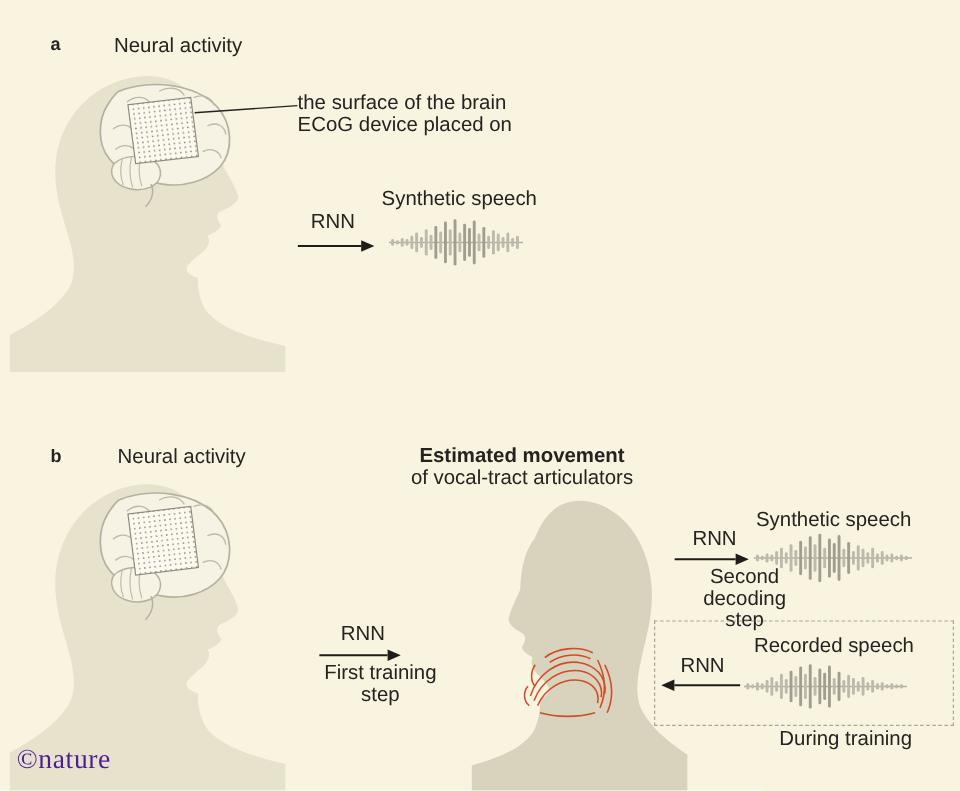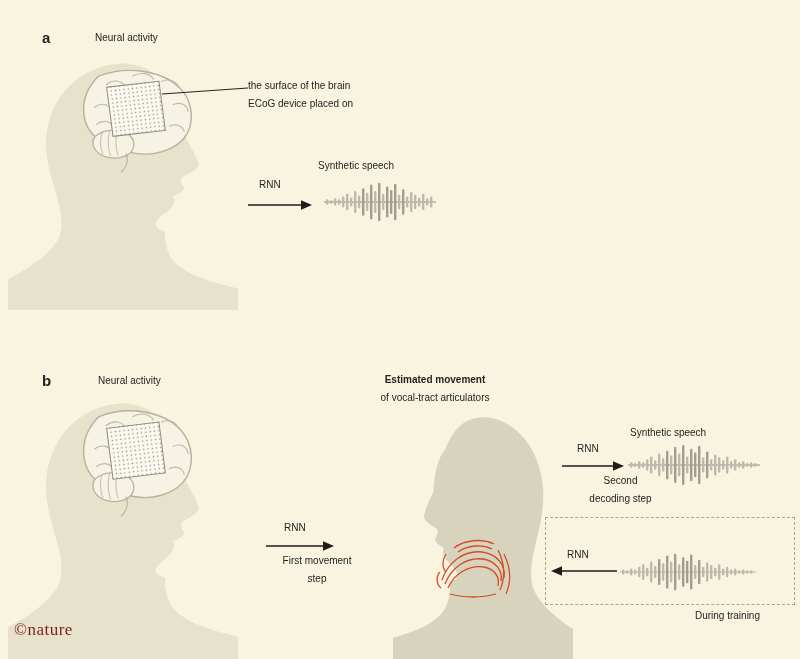--- a/index.html
+++ b/index.html
@@ -2,28 +2,28 @@
 <html><head>
 <meta charset="utf-8">
 <style>
   html,body{margin:0;padding:0;}
   .stage{
     position:relative;width:800px;height:659px;overflow:hidden;
     background:#f8f4df;
     font-family:"Liberation Sans", sans-serif;
     color:#262222;
   }
-  .txt{position:absolute;font-size:10px;line-height:18px;white-space:nowrap;}
+  .txt{position:absolute;font-size:17px;line-height:18px;white-space:nowrap;}
   .panel-letter{font-weight:bold;font-size:15px;}
   .center{text-align:center;}
   .abs{position:absolute;}
   .train-box{position:absolute;border:1.5px dashed #aaa697;background:transparent;}
   .watermark{
     position:absolute;font-family:"Liberation Serif", serif;
-    font-size:17px;color:#7f1d1d;letter-spacing:0.5px;
+    font-size:23px;color:#4c1d95;letter-spacing:0.5px;
   }
   svg{display:block;}
 </style>
 </head>
 <body>
 
 <div class="stage">
 
   <div class="txt panel-letter" style="left:42px;top:29px;">a</div>
   <div class="txt" style="left:95px;top:29px;">Neural activity</div>
@@ -173,21 +173,21 @@
       <path d="M24 28 C 34 21, 48 20, 58 25"></path>
     </g>
   </svg>
 
   <div class="txt" style="left:284px;top:519px;">RNN</div>
   <svg class="abs" style="left:266px;top:540px;" width="68" height="12" viewBox="0 0 68 12">
     <line x1="0" y1="6" x2="57" y2="6" stroke="#1f1c1c" stroke-width="1.6"></line>
     <polygon points="57,1.2 68,6 57,10.8" fill="#1f1c1c"></polygon>
   </svg>
   <div class="txt center" style="left:262px;top:552px;width:110px;white-space:normal;">
-    <span style="display:block;">First movement</span>
+    <span style="display:block;">First training</span>
     <span style="display:block;">step</span>
   </div>
 
   <div class="txt" style="left:577px;top:440px;">RNN</div>
   <svg class="abs" style="left:562px;top:460px;" width="62" height="12" viewBox="0 0 62 12">
     <line x1="0" y1="6" x2="51" y2="6" stroke="#1f1c1c" stroke-width="1.6"></line>
     <polygon points="51,1.2 62,6 51,10.8" fill="#1f1c1c"></polygon>
   </svg>
   <div class="txt center" style="left:568px;top:472px;width:105px;white-space:normal;">
     <span style="display:block;">Second</span>
@@ -225,20 +225,21 @@
       <rect x="102" y="20" width="2.4" height="8" rx="1.2" fill="#bdb9ac"></rect>
       <rect x="106" y="18" width="2.4" height="12" rx="1.2" fill="#bdb9ac"></rect>
       <rect x="110" y="21" width="2.4" height="6" rx="1.2" fill="#bdb9ac"></rect>
       <rect x="114" y="20" width="2.4" height="8" rx="1.2" fill="#bdb9ac"></rect>
       <rect x="118" y="22" width="2.4" height="4" rx="1.2" fill="#bdb9ac"></rect>
       <rect x="122" y="21" width="2.4" height="6" rx="1.2" fill="#bdb9ac"></rect>
       <rect x="126" y="22" width="2.4" height="4" rx="1.2" fill="#bdb9ac"></rect>
     </svg>
 
   <div class="train-box" style="left:545px;top:517px;width:248px;height:86px;"></div>
+  <div class="txt center" style="left:610px;top:529px;width:170px;">Recorded speech</div>
   <svg class="abs wave" style="left:620px;top:551px;" width="136" height="42" preserveAspectRatio="none" viewBox="0 0 136 48">
       <line x1="0" y1="24" x2="136" y2="24" stroke="#b3afa2" stroke-width="1.4"></line>
       <rect x="2" y="21" width="2.4" height="6" rx="1.2" fill="#bdb9ac"></rect>
       <rect x="6" y="22" width="2.4" height="4" rx="1.2" fill="#bdb9ac"></rect>
       <rect x="10" y="20" width="2.4" height="8" rx="1.2" fill="#bdb9ac"></rect>
       <rect x="14" y="21" width="2.4" height="6" rx="1.2" fill="#bdb9ac"></rect>
       <rect x="18" y="18" width="2.4" height="12" rx="1.2" fill="#bdb9ac"></rect>
       <rect x="22" y="15" width="2.4" height="18" rx="1.2" fill="#bdb9ac"></rect>
       <rect x="26" y="19" width="2.4" height="10" rx="1.2" fill="#bdb9ac"></rect>
       <rect x="30" y="12" width="2.4" height="24" rx="1.2" fill="#bdb9ac"></rect>

